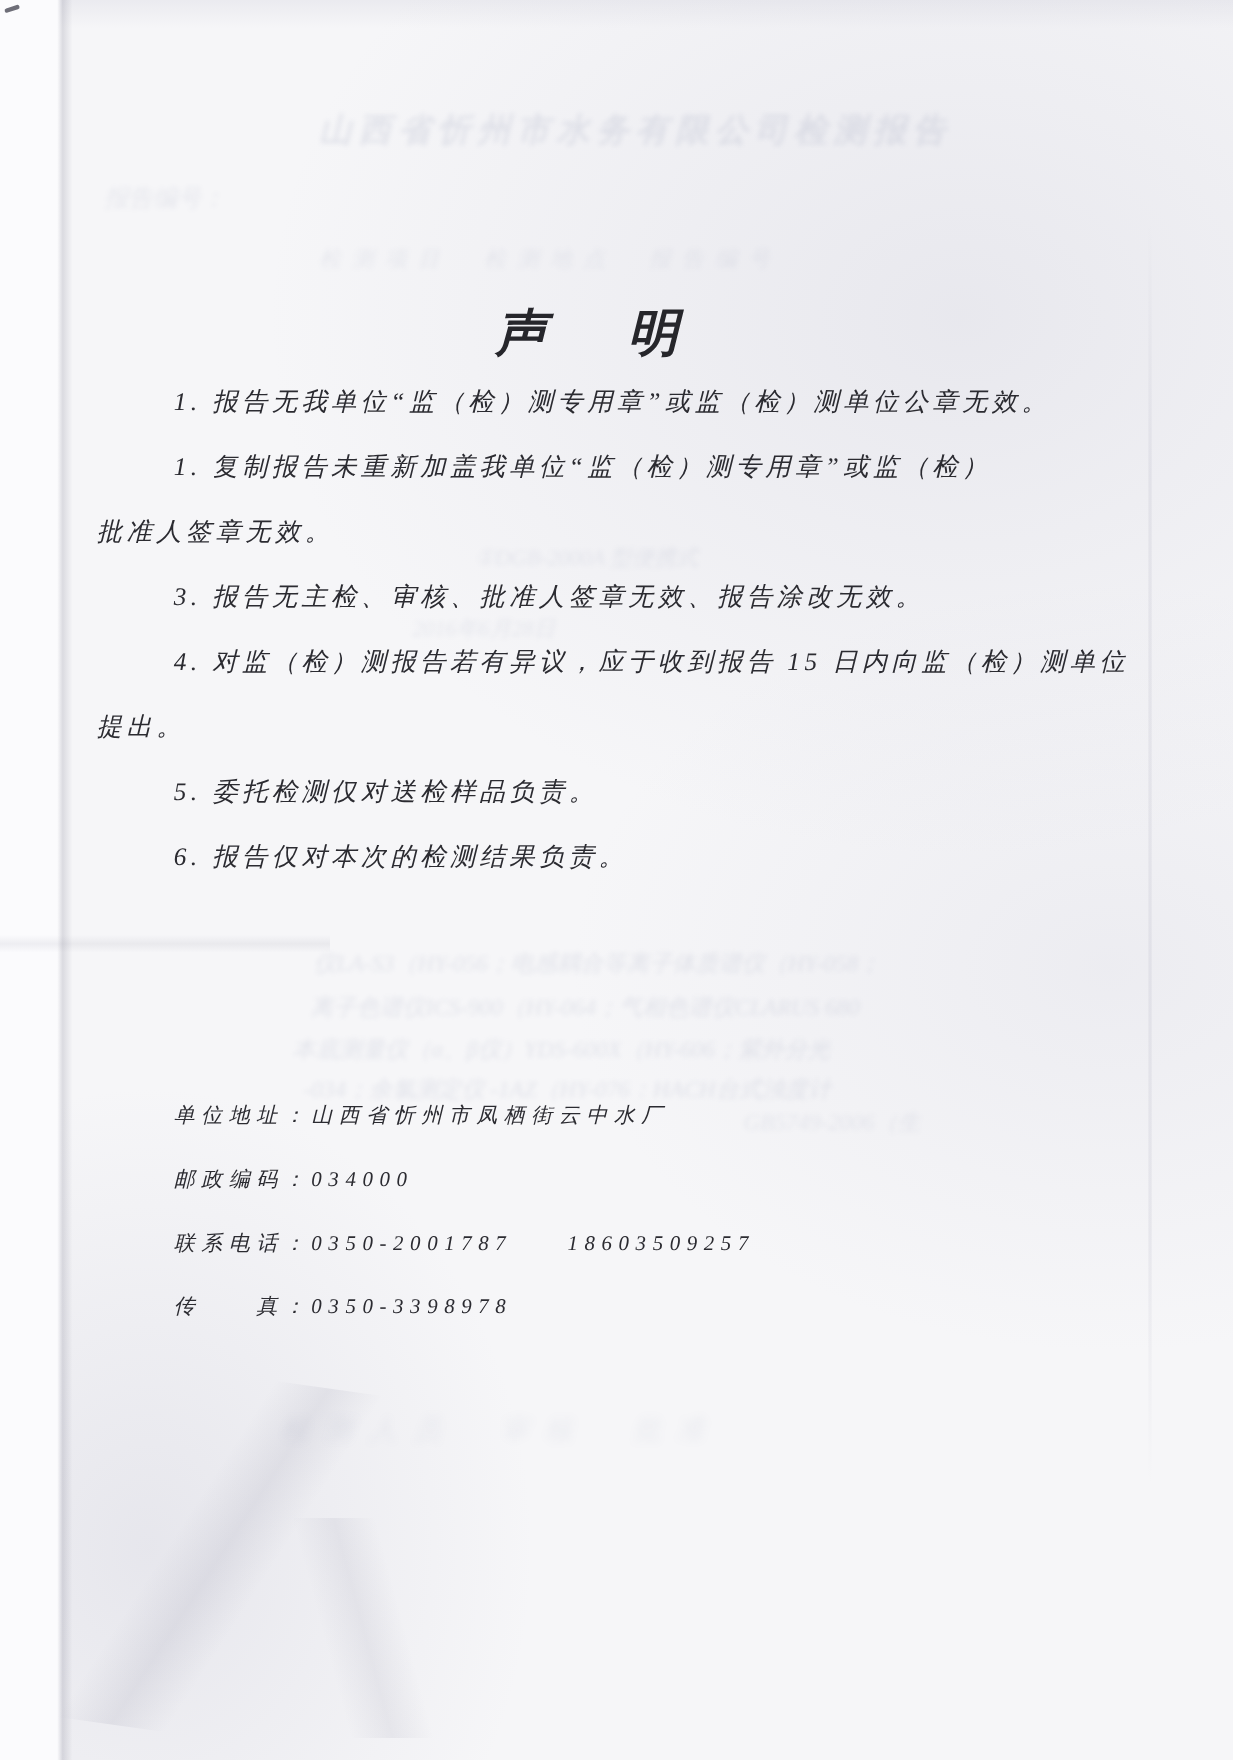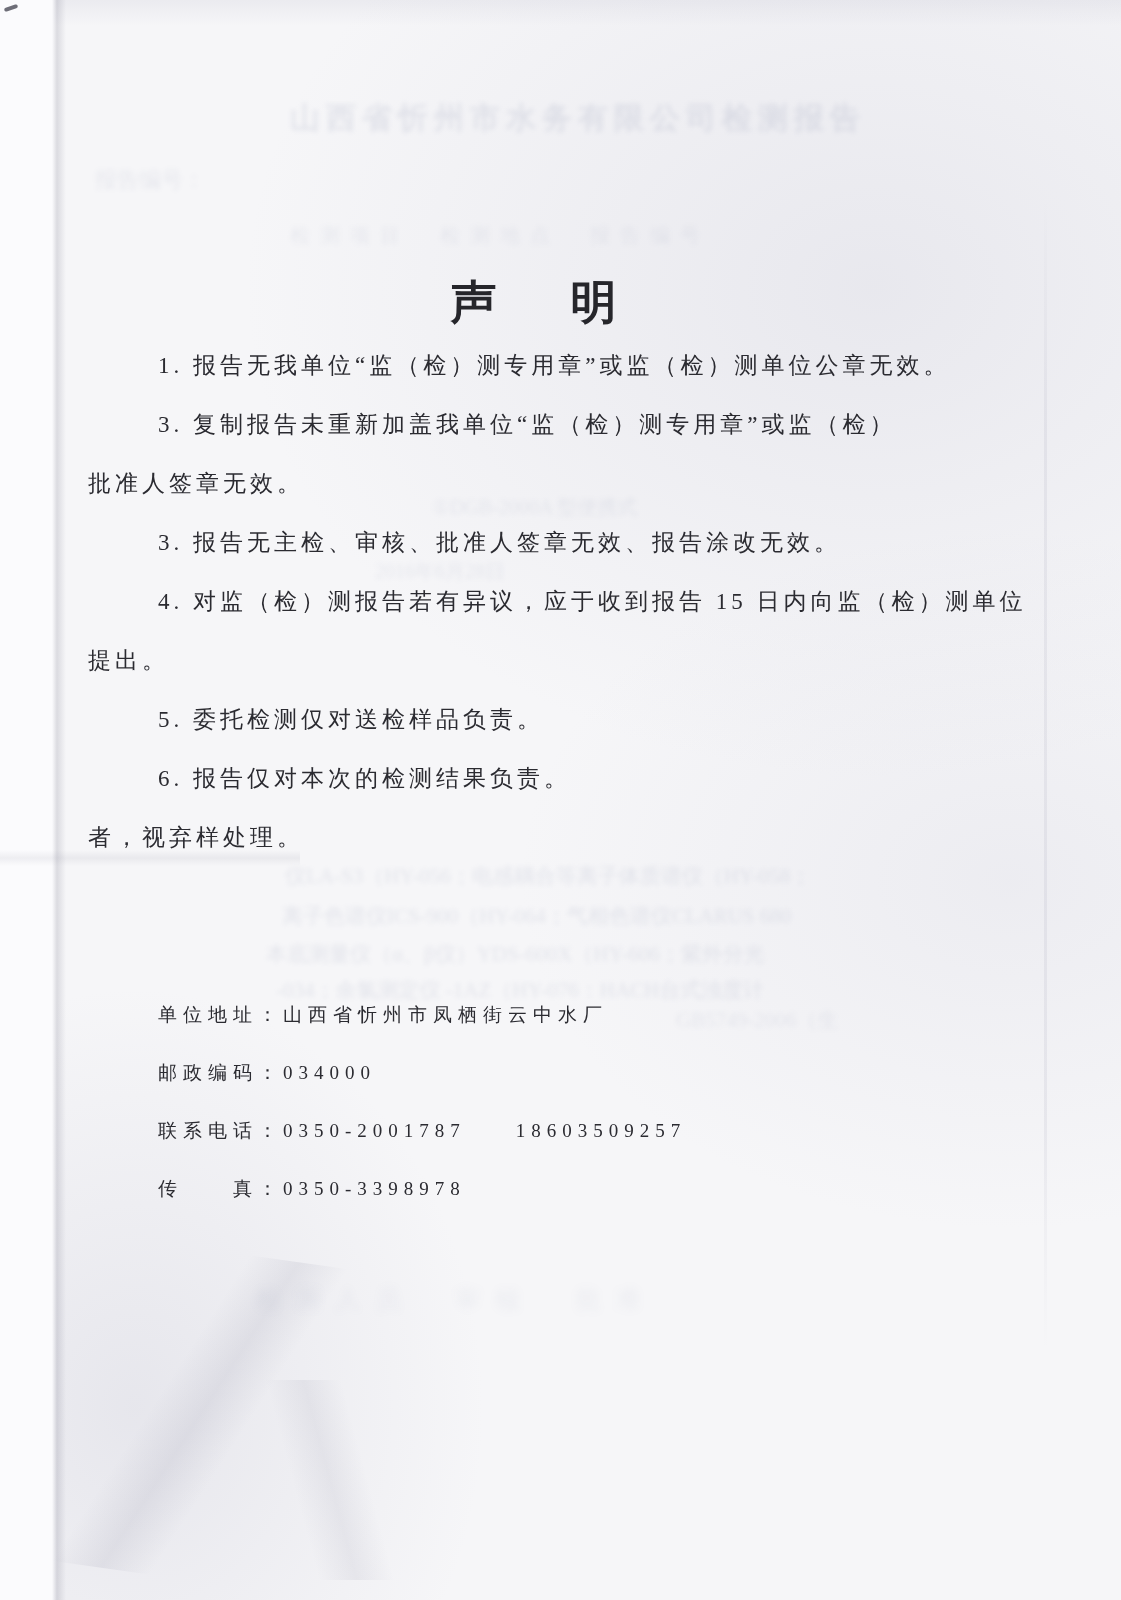--- a/index.html
+++ b/index.html
@@ -19,20 +19,21 @@
       
       linear-gradient(90deg, #fbfbfd 0px, #fbfbfd 52px, rgba(110,110,130,0.20) 57px, rgba(255,255,255,0) 66px),
       
       radial-gradient(ellipse 900px 700px at 78% 18%, rgba(200,200,214,0.30), rgba(0,0,0,0) 70%),
       
       radial-gradient(ellipse 700px 500px at 90% 55%, rgba(202,202,216,0.22), rgba(0,0,0,0) 70%),
       
       radial-gradient(ellipse 500px 600px at 12% 88%, rgba(190,190,206,0.28), rgba(0,0,0,0) 70%),
       
       linear-gradient(180deg, rgba(190,190,205,0.20) 0px, rgba(0,0,0,0) 26px);
+    font-style: italic;
   }
   .crease {
     position: absolute;
     pointer-events: none;
   }
   .crease.h1 {
     left: 0; top: 850px; width: 300px; height: 16px;
     background: linear-gradient(180deg, rgba(0,0,0,0), rgba(120,120,140,0.10) 50%, rgba(0,0,0,0));
   }
   .crease.d1 {
@@ -133,28 +134,27 @@
   <div class="ghost g-eq2">离子色谱仪ICS-900（HY-064；气相色谱仪CLARUS 680</div>
   <div class="ghost g-eq3">本底测量仪（α、β仪）YDS-600X（HY-606；紫外分光</div>
   <div class="ghost g-eq4">-034；余氯测定仪 -1AZ（HY-076：HACH台式浊度计</div>
   <div class="ghost g-std">GB5749-2006（生</div>
   <div class="ghost g-foot">检测人员　审核　批准</div>
 
   <div class="title">声　明</div>
 
   <div class="textblock">
     <div class="line indent">1. 报告无我单位“监（检）测专用章”或监（检）测单位公章无效。</div>
-    <div class="line indent">3. 复制报告未重新加盖我单位“监（检）测专用章”或监（检）</div>
+    <div class="line indent">1. 复制报告未重新加盖我单位“监（检）测专用章”或监（检）</div>
     <div class="line">批准人签章无效。</div>
     <div class="line indent">3. 报告无主检、审核、批准人签章无效、报告涂改无效。</div>
     <div class="line indent">4. 对监（检）测报告若有异议，应于收到报告 15 日内向监（检）测单位</div>
     <div class="line">提出。</div>
     <div class="line indent">5. 委托检测仅对送检样品负责。</div>
     <div class="line indent">6. 报告仅对本次的检测结果负责。</div>
-    <div class="line">者，视弃样处理。</div>
   </div>
 
   <div class="contact">
     <div class="line">单位地址：山西省忻州市凤栖街云中水厂</div>
     <div class="line">邮政编码：034000</div>
     <div class="line">联系电话：0350-2001787　　18603509257</div>
     <div class="line">传　　真：0350-3398978</div>
   </div>
 
 </div>

